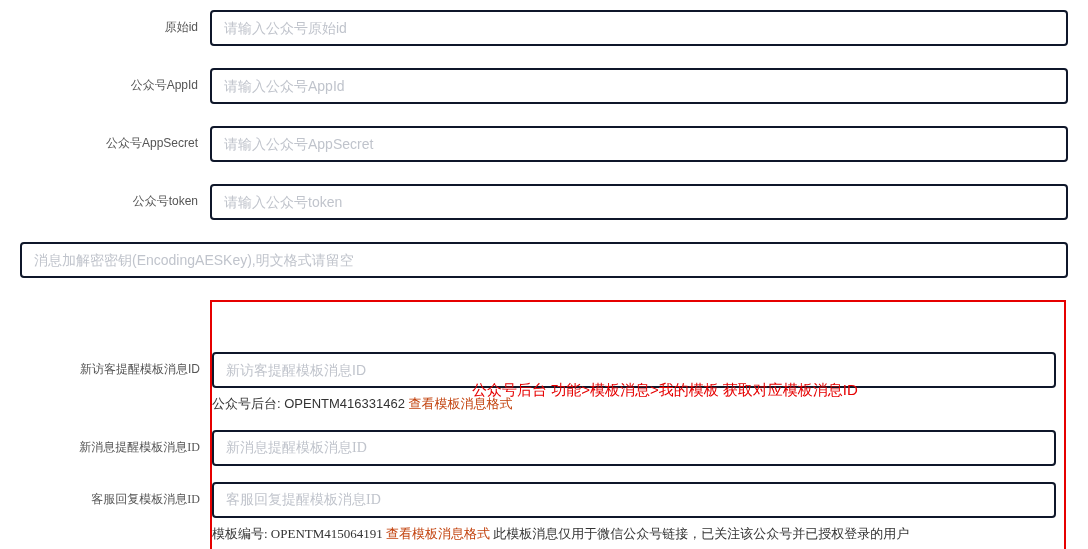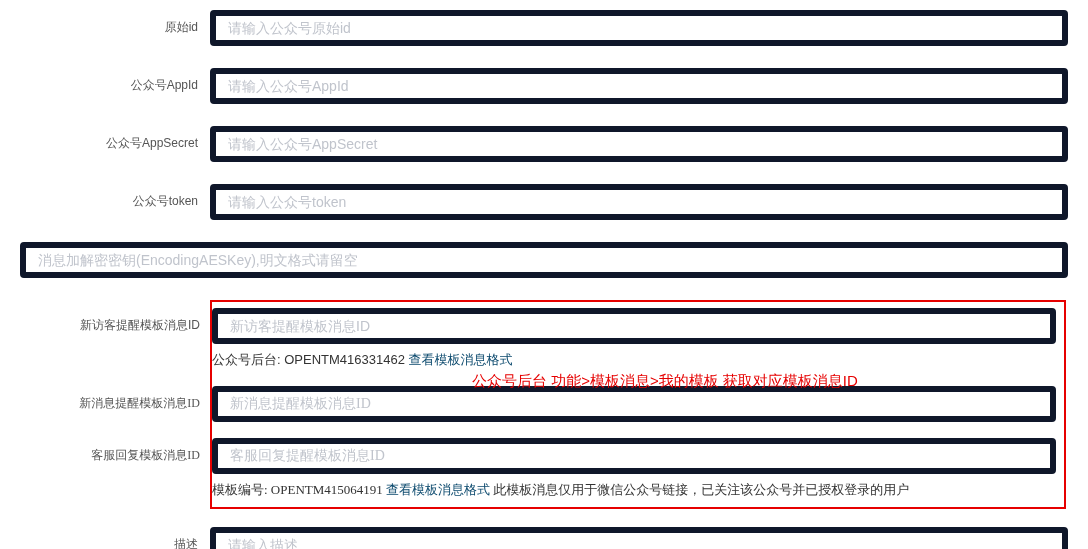--- a/index.html
+++ b/index.html
@@ -25,53 +25,54 @@
       font-size: 12px;
     }
     .form-control-wrap {
       flex: 1;
       min-width: 0;
     }
     .form-input {
       width: 100%;
       height: 36px;
       padding: 0 12px;
-      border: 6px solid #0f172a;
+      border: 2px solid #0f172a;
       border-radius: 4px;
       font-size: 14px;
       color: #333;
       outline: none;
       font-family: inherit;
     }
     .form-input::placeholder { color: #c0c4cc; }
     .help-line {
       margin-top: 6px;
       font-size: 13px;
       color: #333;
       line-height: 1.5;
     }
     .help-link {
-      color: #0c4a6e;
+      color: #c2410c;
       cursor: pointer;
       text-decoration: none;
     }
     .help-text-extra { color: #333; }
     .template-group {
       border: 2px solid #e60000;
       padding: 6px 8px 8px 8px;
       margin-left: 190px;
       margin-right: 2px;
       position: relative;
       margin-bottom: 18px;
     }
     .template-group .form-row {
       margin-left: -198px;
       margin-right: -10px;
       margin-bottom: 0;
       padding-right: 10px;
+      margin-top: 44px;
     }
     .template-group .form-row + .form-row { margin-top: 16px; font-family: Liberation Serif, serif; }
     .overlay-note {
       position: absolute;
       color: #e60000;
       font-size: 15px;
       font-weight: 500;
       pointer-events: none;
       white-space: nowrap;
     }
@@ -107,21 +108,21 @@
   </div>
 </div>
 
 <div class="form-row">
   <div class="form-control-wrap">
     <input type="text" class="form-input" placeholder="消息加解密密钥(EncodingAESKey),明文格式请留空" style="">
   </div>
 </div>
 
 <div class="template-group">
-  <div class="overlay-note" style="top:70px; left:260px;">公众号后台  功能&gt;模板消息&gt;我的模板  获取对应模板消息ID</div>
+  <div class="overlay-note" style="top:79px; left:260px;">公众号后台  功能&gt;模板消息&gt;我的模板  获取对应模板消息ID</div>
 
   <div class="form-row">
     <div class="form-label">新访客提醒模板消息ID</div>
     <div class="form-control-wrap">
       <input type="text" class="form-input" placeholder="新访客提醒模板消息ID" style="">
       <div class="help-line">
         <span>公众号后台: OPENTM416331462 </span><a class="help-link">查看模板消息格式</a>
       </div>
     </div>
   </div>

